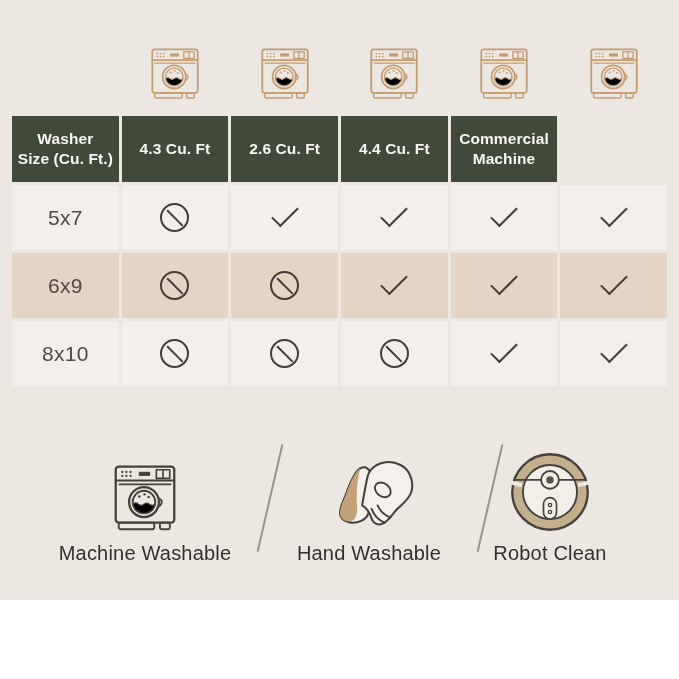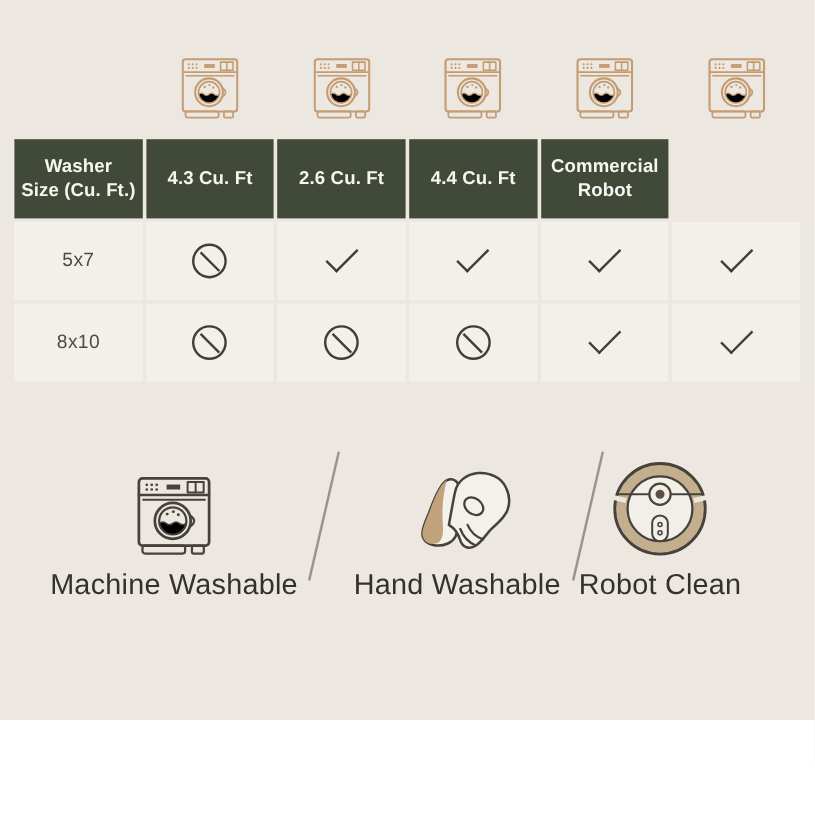--- a/index.html
+++ b/index.html
@@ -26,34 +26,34 @@
   .hrow,.drow{margin-bottom:3px}
   .th{
     background:var(--header-bg);color:var(--header-text);
     height:66px;display:flex;align-items:center;justify-content:center;
     text-align:center;font-size:15.5px;font-weight:700;line-height:1.32;
     white-space:pre-line;letter-spacing:.1px;
   }
   .td{height:65px;display:flex;align-items:center;justify-content:center}
   .light .td{background:var(--row-light)}
   .dark .td{background:var(--row-dark)}
-  .td.label{font-size:16px;color:var(--label-text);letter-spacing:.3px}
+  .td.label{font-size:21px;color:var(--label-text);letter-spacing:.3px}
   
   .sym{display:inline-block}
   .sym-no{width:29px;height:29px;border:2.4px solid var(--mark);border-radius:50%;position:relative}
   .sym-no::after{content:"";position:absolute;left:50%;top:50%;width:2.2px;height:22px;
     background:var(--mark);transform:translate(-50%,-50%) rotate(-45deg)}
   .sym-yes{width:26px;height:13px;border-left:2px solid var(--mark);border-bottom:2px solid var(--mark);
     transform:rotate(-45deg);margin-top:-8px}
   
   .footer{position:relative;height:224px}
   .footer-item{position:absolute;top:58px;width:210px;display:flex;flex-direction:column;align-items:center}
-  .fi-machine{left:40px}.fi-hand{left:276px}.fi-robot{left:445px}
+  .fi-machine{left:40px}.fi-hand{left:264px}.fi-robot{left:445px}
   .icon-box{height:86px;display:flex;align-items:flex-end;justify-content:center}
-  .footer-label{margin-top:9px;font-size:24px;color:var(--footer-text);letter-spacing:.2px;white-space:nowrap}
+  .footer-label{margin-top:9px;font-size:20px;color:var(--footer-text);letter-spacing:.2px;white-space:nowrap}
   .washer-bottom{width:62px;height:68px;color:var(--footer-line)}
   .sep{position:absolute;top:54px;width:1.5px;height:110px;background:var(--divider);transform:rotate(13deg)}
   .sep-1{left:269px}.sep-2{left:489px}
   .defs{position:absolute;width:0;height:0;overflow:hidden}
 </style>
 </head>
 <body>
 
 <div class="page">
 
@@ -117,21 +117,21 @@
   </div>
 
   <div class="table">
     <div class="grid6 hrow">
       <div class="th">Washer
 Size (Cu. Ft.)</div>
       <div class="th">4.3 Cu. Ft</div>
       <div class="th">2.6 Cu. Ft</div>
       <div class="th">4.4 Cu. Ft</div>
       <div class="th">Commercial
-Robot</div>
+Machine</div>
     </div>
 
     <div class="grid6 drow light">
       <div class="td label">5x7</div>
       <div class="td">
           <span class="sym sym-no"></span>
         </div>
       <div class="td">
           <span class="sym sym-yes"></span>
         </div>
@@ -139,20 +139,38 @@
           <span class="sym sym-yes"></span>
         </div>
       <div class="td">
           <span class="sym sym-yes"></span>
         </div>
       <div class="td">
           <span class="sym sym-yes"></span>
         </div>
     </div>
 
+    <div class="grid6 drow dark">
+      <div class="td label">6x9</div>
+      <div class="td">
+          <span class="sym sym-no"></span>
+        </div>
+      <div class="td">
+          <span class="sym sym-no"></span>
+        </div>
+      <div class="td">
+          <span class="sym sym-yes"></span>
+        </div>
+      <div class="td">
+          <span class="sym sym-yes"></span>
+        </div>
+      <div class="td">
+          <span class="sym sym-yes"></span>
+        </div>
+    </div>
 
     <div class="grid6 drow light">
       <div class="td label">8x10</div>
       <div class="td">
           <span class="sym sym-no"></span>
         </div>
       <div class="td">
           <span class="sym sym-no"></span>
         </div>
       <div class="td">

